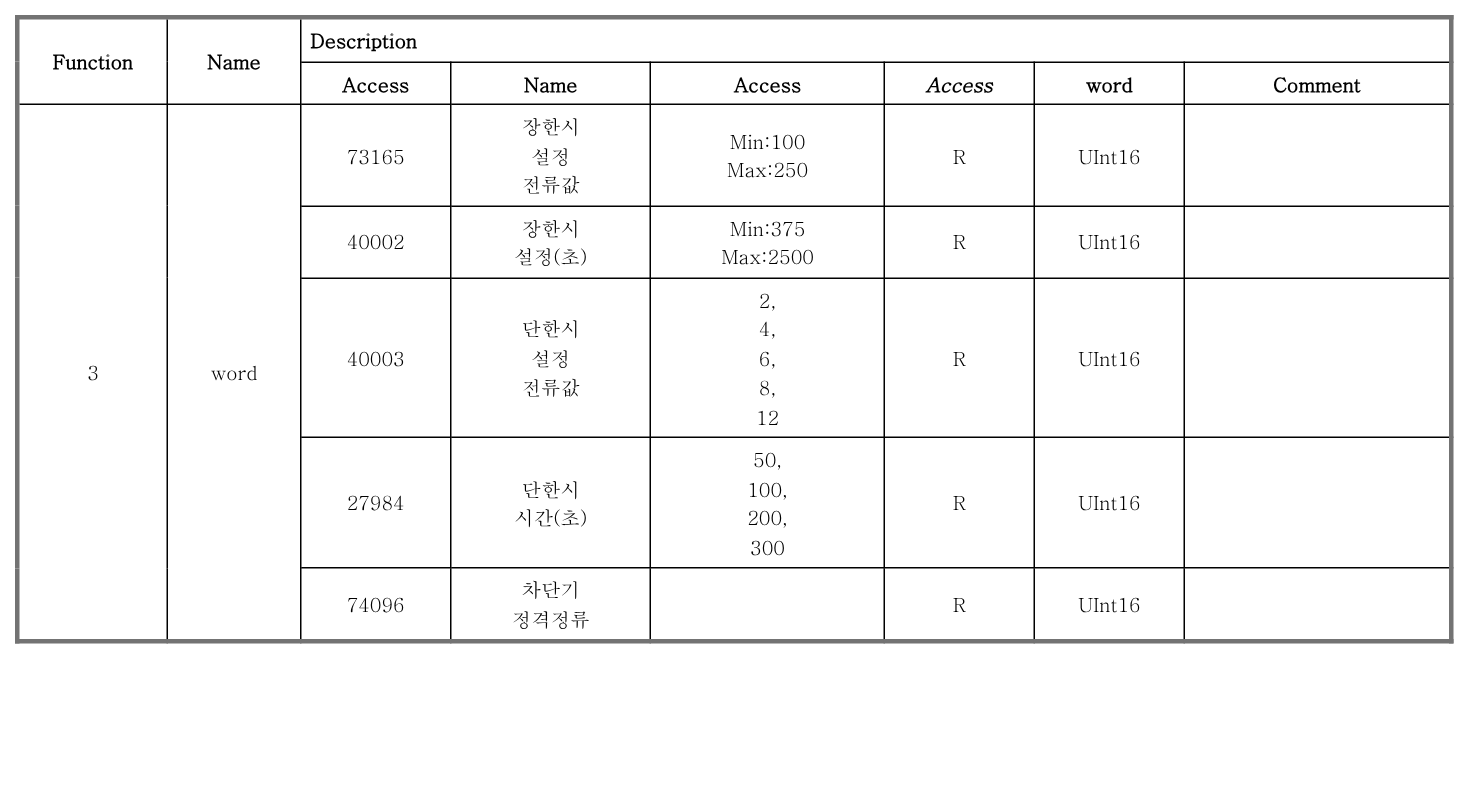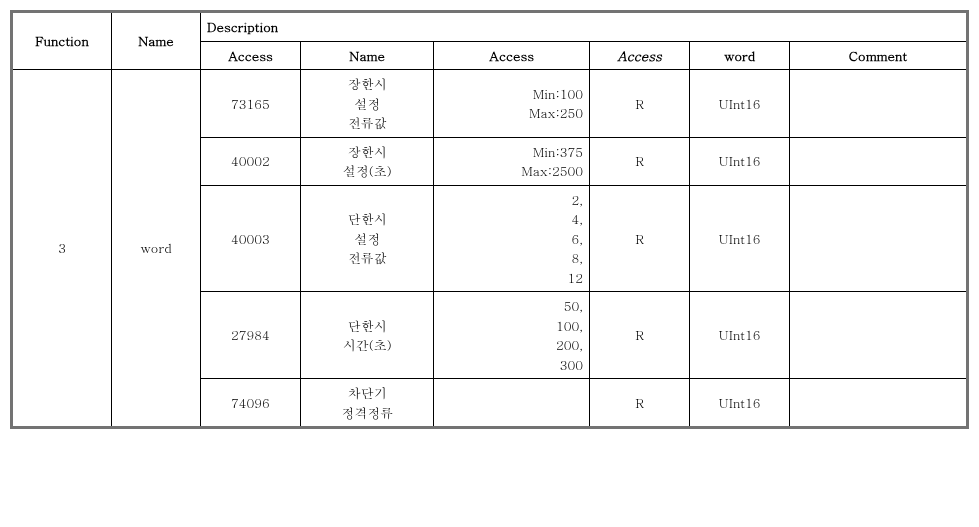--- a/index.html
+++ b/index.html
@@ -67,21 +67,21 @@
 
     .col-type {
       width: 90px;
     }
 
     .col-comment {
       width: 160px;
     }
 
     .text-left {
-      text-align: right;
+      text-align: center;
     }
   </style>
 </head>
 <body>
 
 <table>
   <thead>
     <tr>
       <th class="col-function" rowspan="2">Function</th>
       <th class="col-area" rowspan="2">Name</th>

